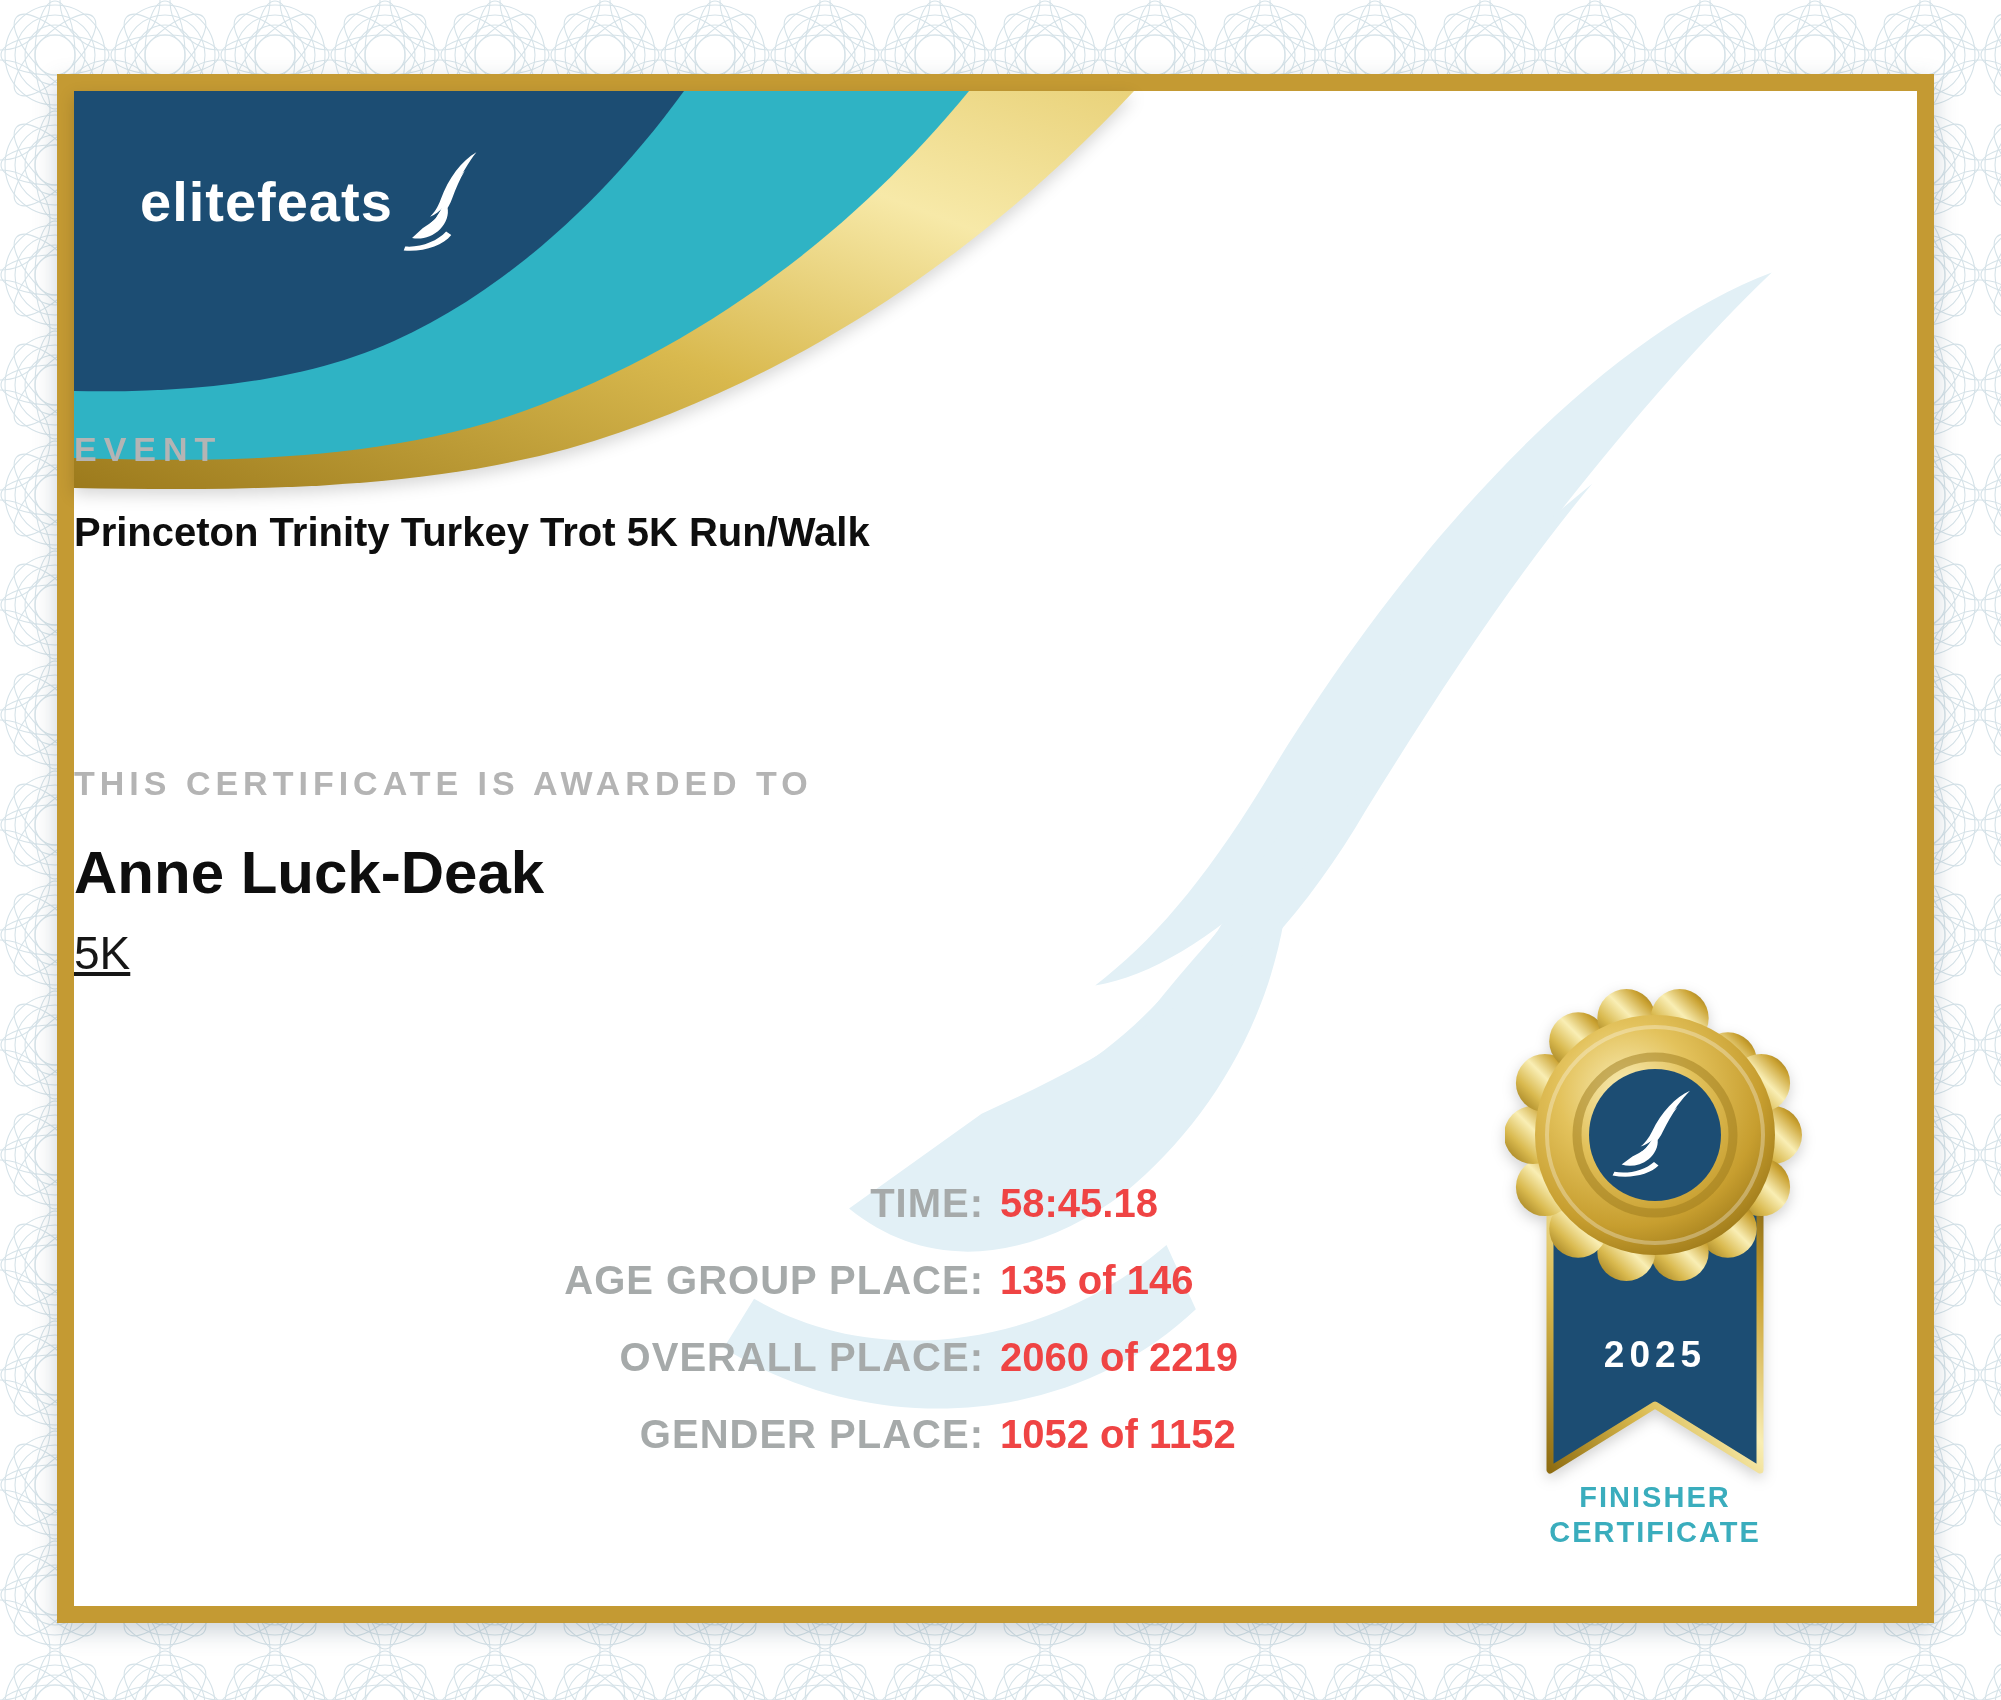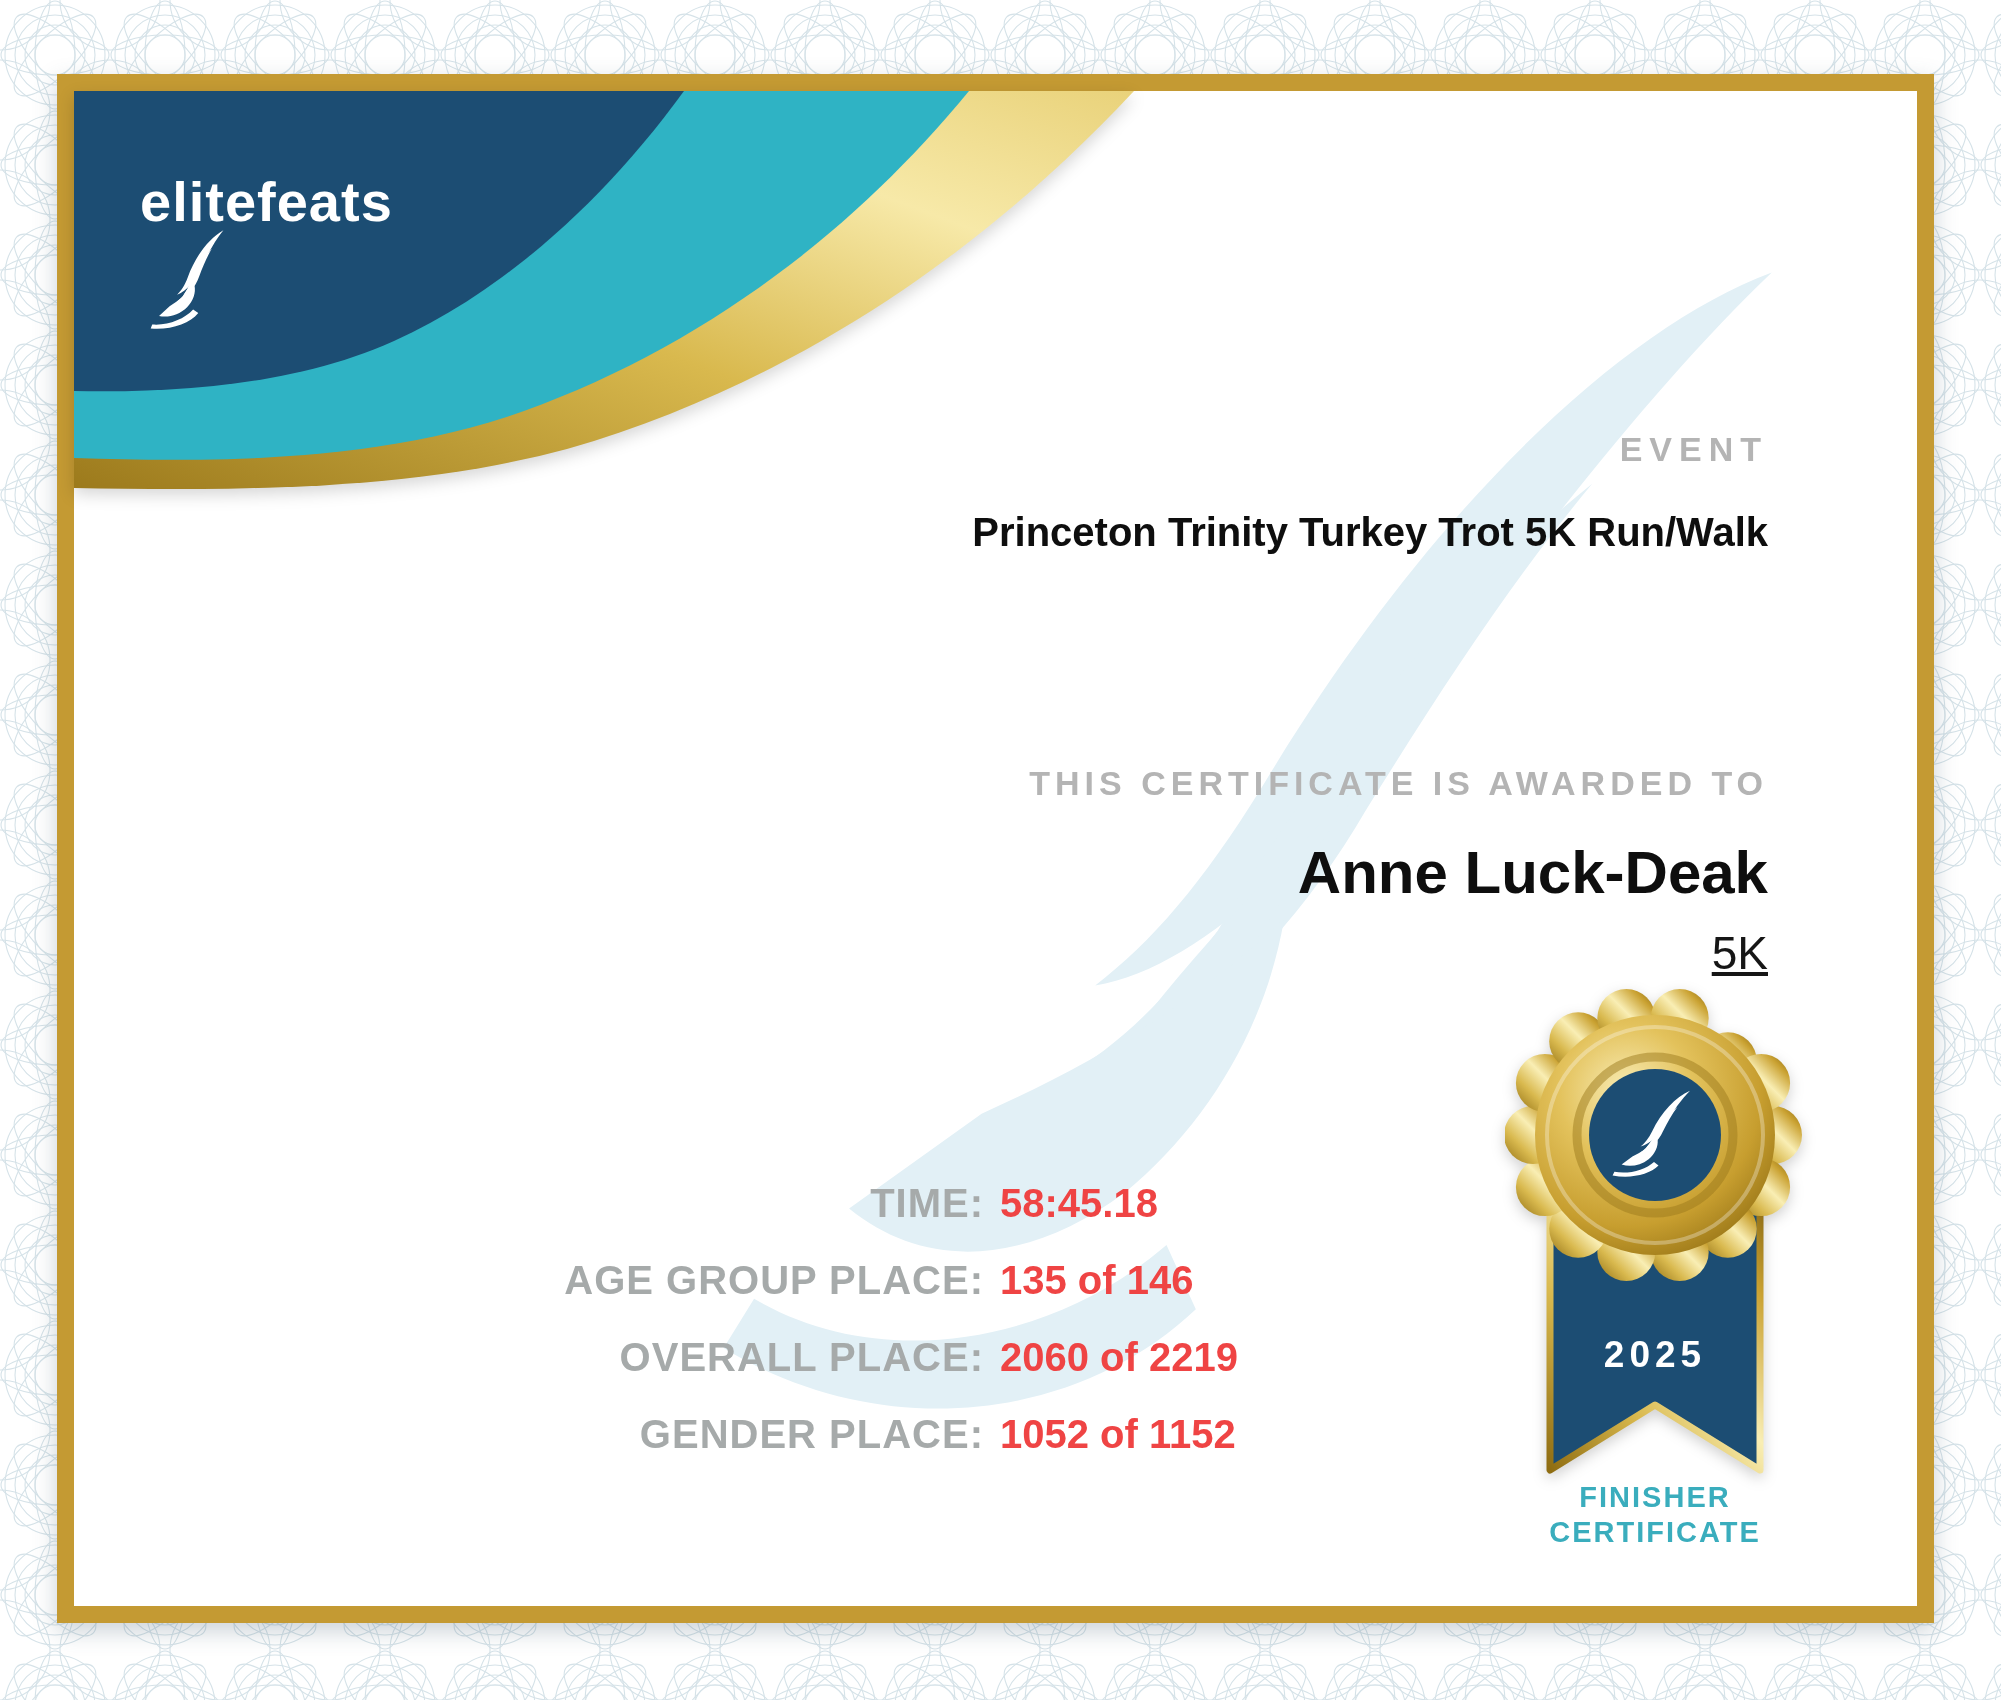--- a/index.html
+++ b/index.html
@@ -25,29 +25,29 @@
     z-index:2;pointer-events:none;
   }
 
   .swoosh{
     position:absolute;left:74px;top:91px;width:1100px;height:420px;
     z-index:3;filter:drop-shadow(0 6px 8px rgba(0,0,0,.16));
   }
 
   .logo{
     position:absolute;left:140px;top:152px;z-index:4;
-    display:flex;align-items:flex-start;flex-direction:column;
+    display:flex;align-items:flex-start;
   }
   .logo-text{
     color:#ffffff;font-size:56px;font-weight:700;letter-spacing:1px;line-height:1;
     padding-top:22px;
   }
   .logo-icon{width:96px;height:100px;color:#ffffff;margin-left:2px;transform:rotate(-6deg);}
 
-  .center-line{position:absolute;left:74px;width:1694px;text-align:right;z-index:4;}
+  .center-line{position:absolute;left:74px;width:1694px;text-align:left;z-index:4;}
 
   .event-label{top:430px;font-size:34px;font-weight:600;letter-spacing:7px;color:var(--color-gray_label,#b4b4b4);}
   .event-title{top:510px;font-size:40px;font-weight:800;color:#0e0e0e;letter-spacing:0px;}
   .award-label{top:764px;font-size:34px;font-weight:600;letter-spacing:5px;color:var(--color-gray_label,#b4b4b4);}
   .recipient{top:838px;font-size:60px;font-weight:800;color:#0e0e0e;}
   .division{top:926px;font-size:46px;font-weight:400;color:#161616;text-decoration:underline;}
 
   .stats-heading{
     position:absolute;left:74px;top:1064px;width:1586px;text-align:center;z-index:4;
     font-size:36px;font-weight:700;letter-spacing:4px;color:var(--color-stats_gray,#a6aaaa);

